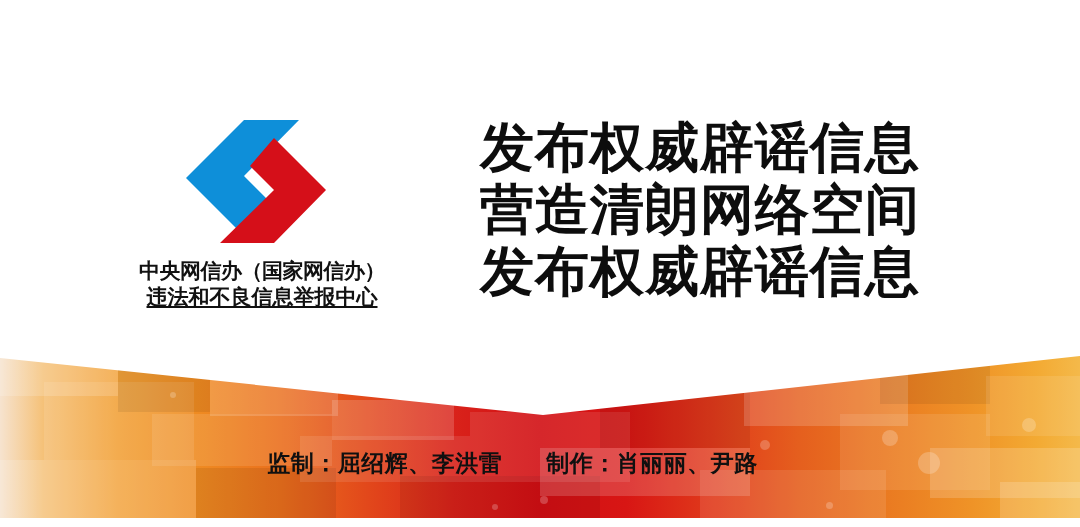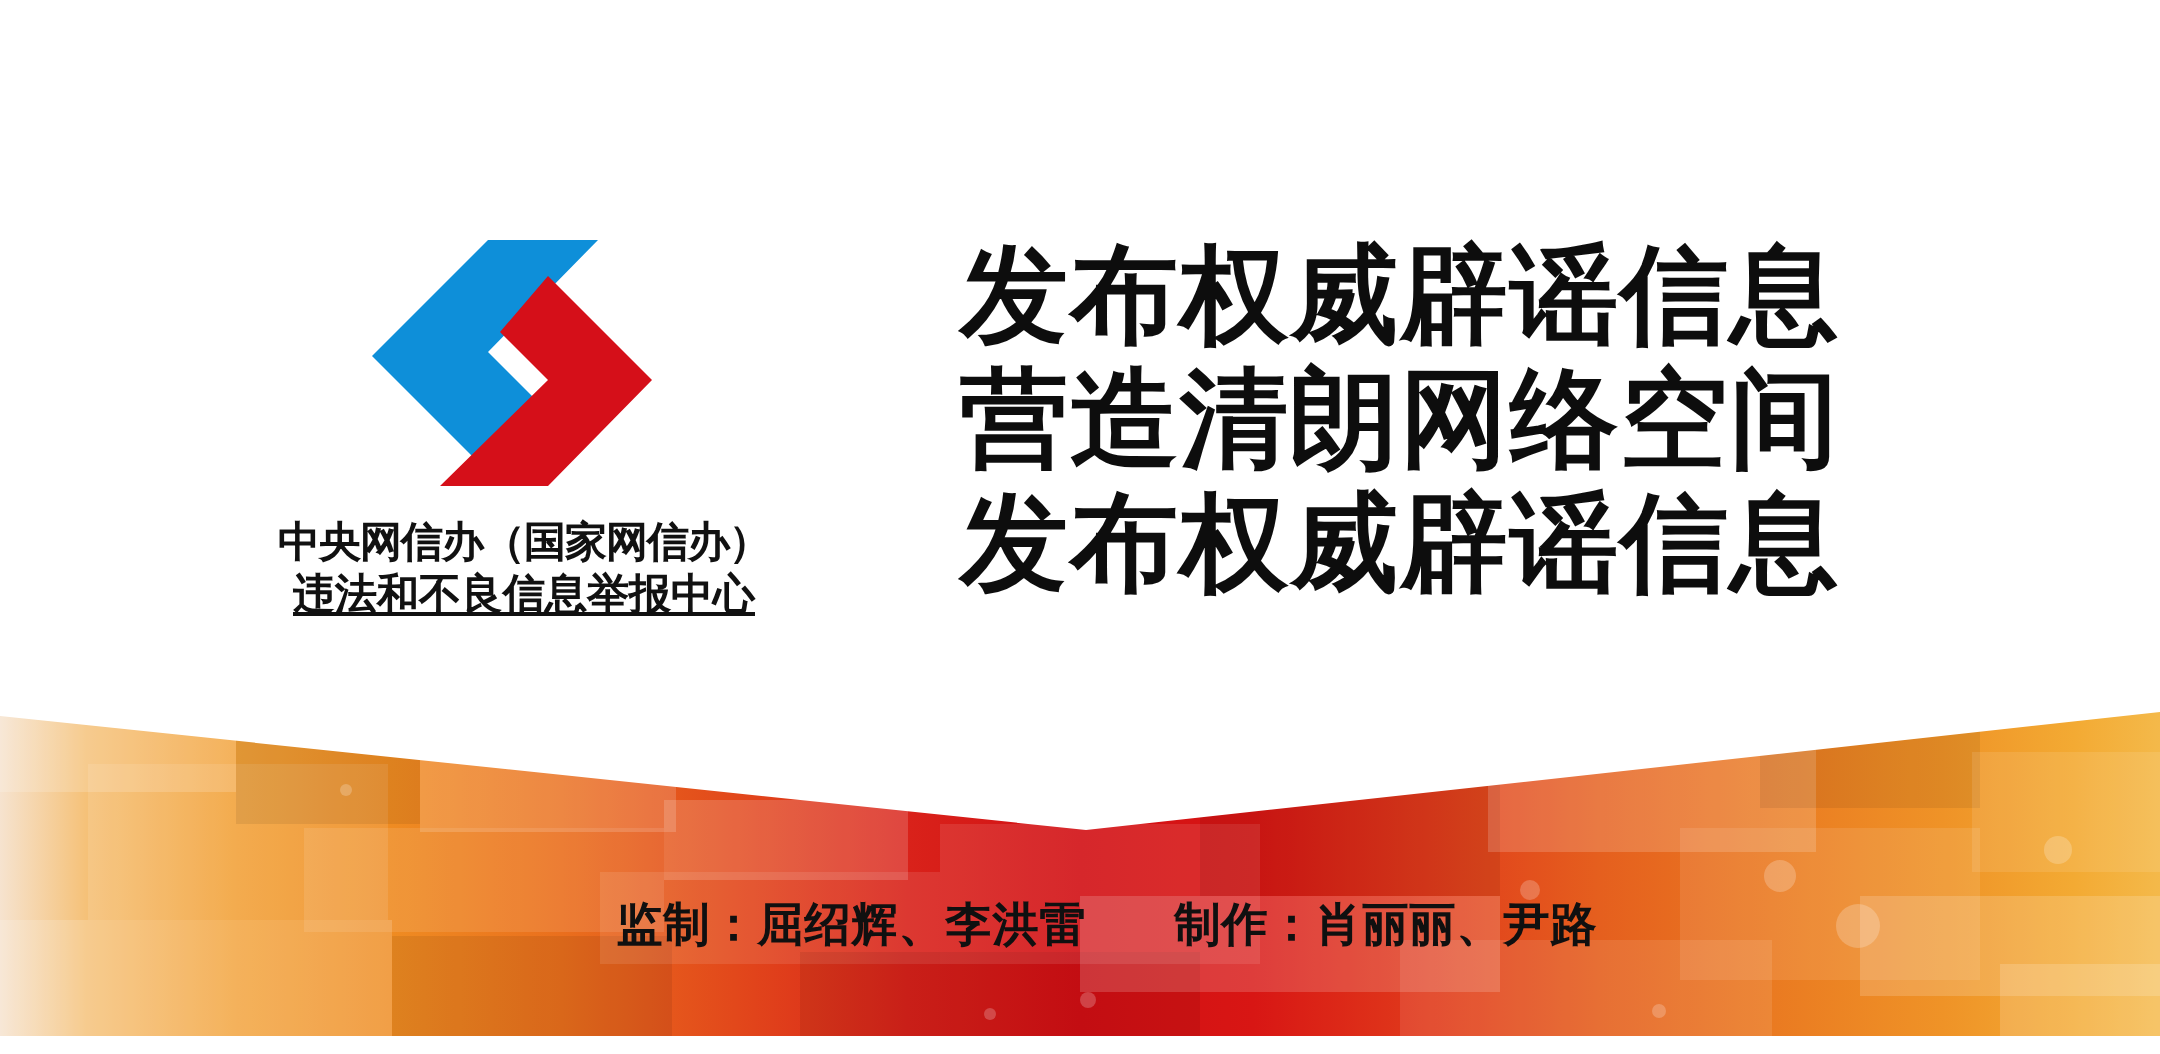--- a/index.html
+++ b/index.html
@@ -131,21 +131,20 @@
     position: absolute;
     left: 0;
     top: 441px;
     width: 1025px;
     height: 44px;
     display: flex;
     align-items: center;
     justify-content: center;
     gap: 44px;
     z-index: 6;
-    padding-left: 41px;
   }
   .credit-item {
     font-family: "DejaVu Serif", "Liberation Serif", serif;
     font-weight: 700;
     font-size: 23px;
     line-height: 30px;
     color: #101010;
     white-space: nowrap;
     letter-spacing: 0.5px;
   }

